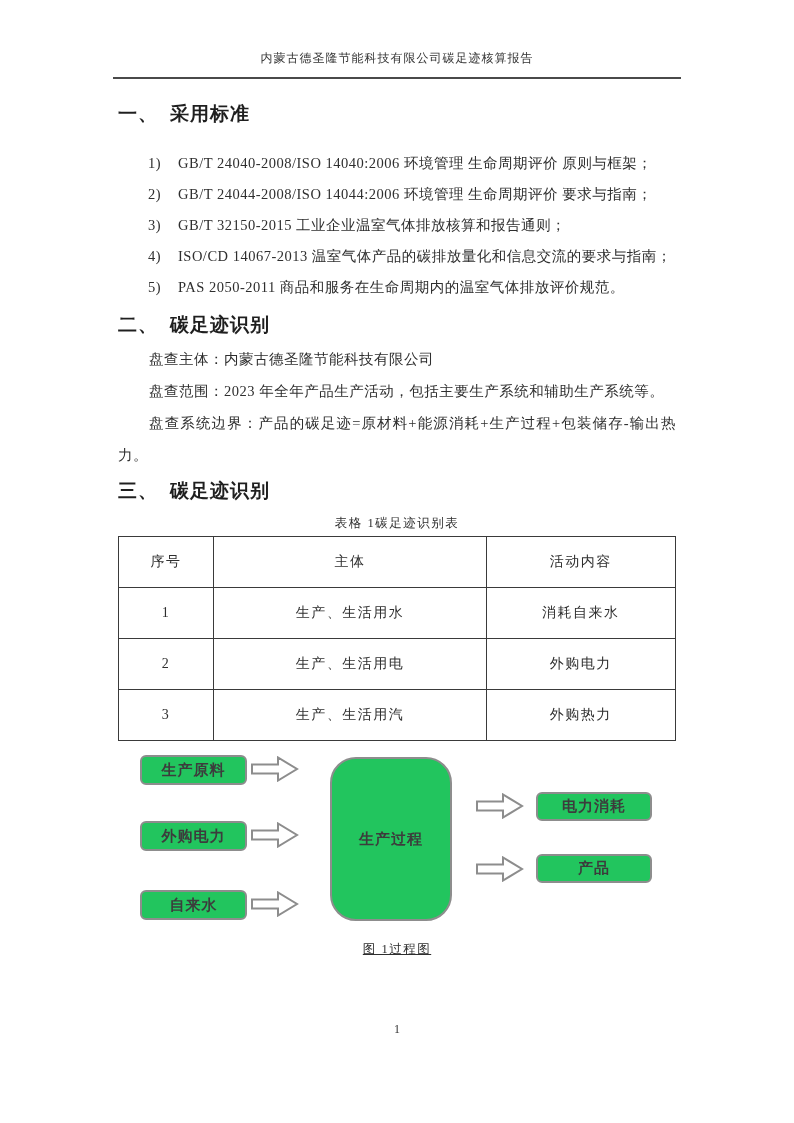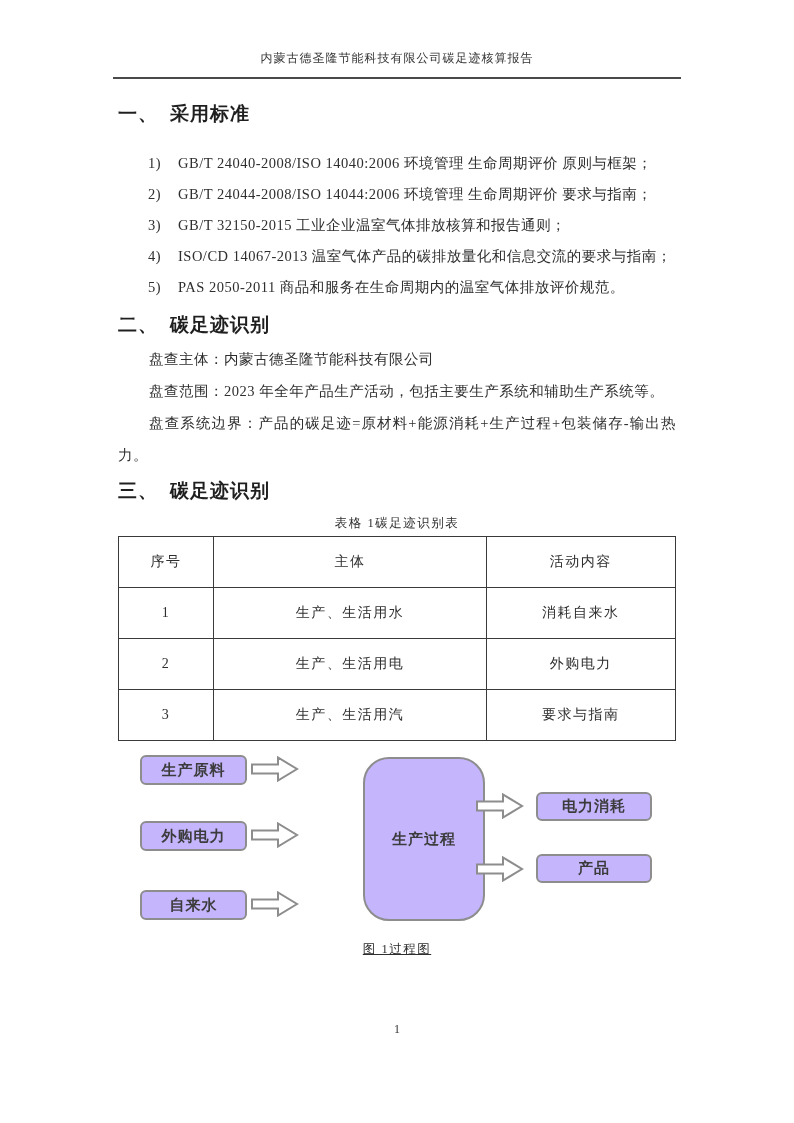--- a/index.html
+++ b/index.html
@@ -44,26 +44,26 @@
     text-align:center; height:22px; padding:14px 0; letter-spacing:1.5px; color:#2e2e2e;
   }
   .c1 { width:17%; } .c2 { width:49%; } .c3 { width:34%; }
 
   .diagram {
     position:relative; margin-top:14px; height:170px;
     font-family:"Liberation Sans","DejaVu Sans",sans-serif;
   }
   .dbox {
     position:absolute; display:flex; align-items:center; justify-content:center;
-    border:2px solid #8d8d8d; border-radius:6px; background:#c4b5fd;
+    border:2px solid #8d8d8d; border-radius:6px; background:#22c55e;
     font-size:15px; font-weight:600; color:#3c3c3c; letter-spacing:1px;
   }
   .in   { left:22px;  width:103px; height:26px; }
   .in1  { top:0; } .in2 { top:66px; } .in3 { top:135px; }
-  .proc { left:245px; top:2px; width:118px; height:160px; border-radius:26px; }
+  .proc { left:212px; top:2px; width:118px; height:160px; border-radius:26px; }
   .out  { left:418px; width:112px; height:25px; }
   .out1 { top:37px; } .out2 { top:99px; }
   .arrow { position:absolute; width:48px; height:26px; }
   .ar1 { left:133px; top:1px; }  .ar2 { left:133px; top:67px; }
   .ar3 { left:133px; top:136px; }
   .ar4 { left:358px; top:38px; } .ar5 { left:358px; top:101px; }
 
   .fig-caption { margin-top:16px; text-align:center; font-size:12.5px; letter-spacing:1.5px;text-decoration:underline; }
   .pagenum { position:absolute; top:1022px; left:0; width:100%; text-align:center; font-size:12px; color:#333; }
 </style>
@@ -130,21 +130,21 @@
           <td>消耗自来水</td>
         </tr>
         <tr>
           <td>2</td>
           <td>生产、生活用电</td>
           <td>外购电力</td>
         </tr>
         <tr>
           <td>3</td>
           <td>生产、生活用汽</td>
-          <td>要求与指南</td>
+          <td>外购热力</td>
         </tr>
       </tbody>
     </table>
 
 
     <div class="diagram">
       <div class="dbox in in1">生产原料</div>
       <div class="dbox in in2">外购电力</div>
       <div class="dbox in in3">自来水</div>
 

